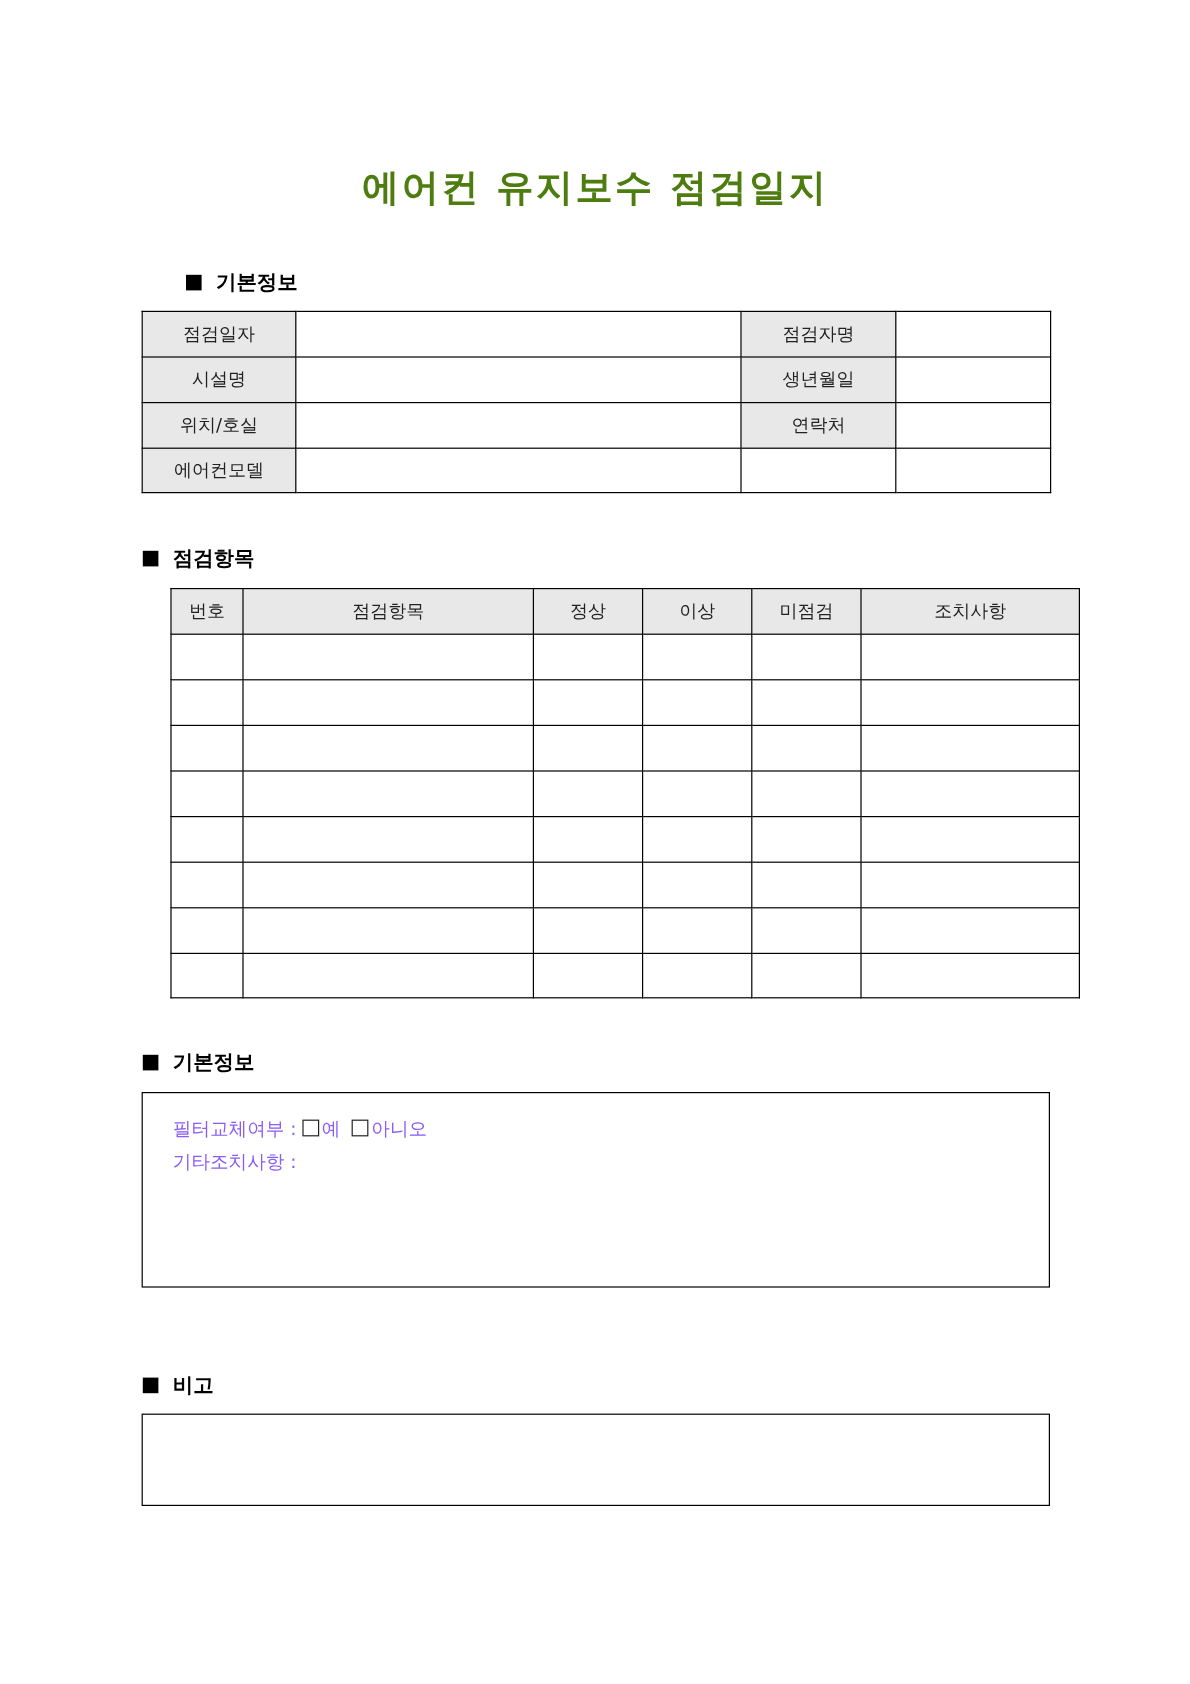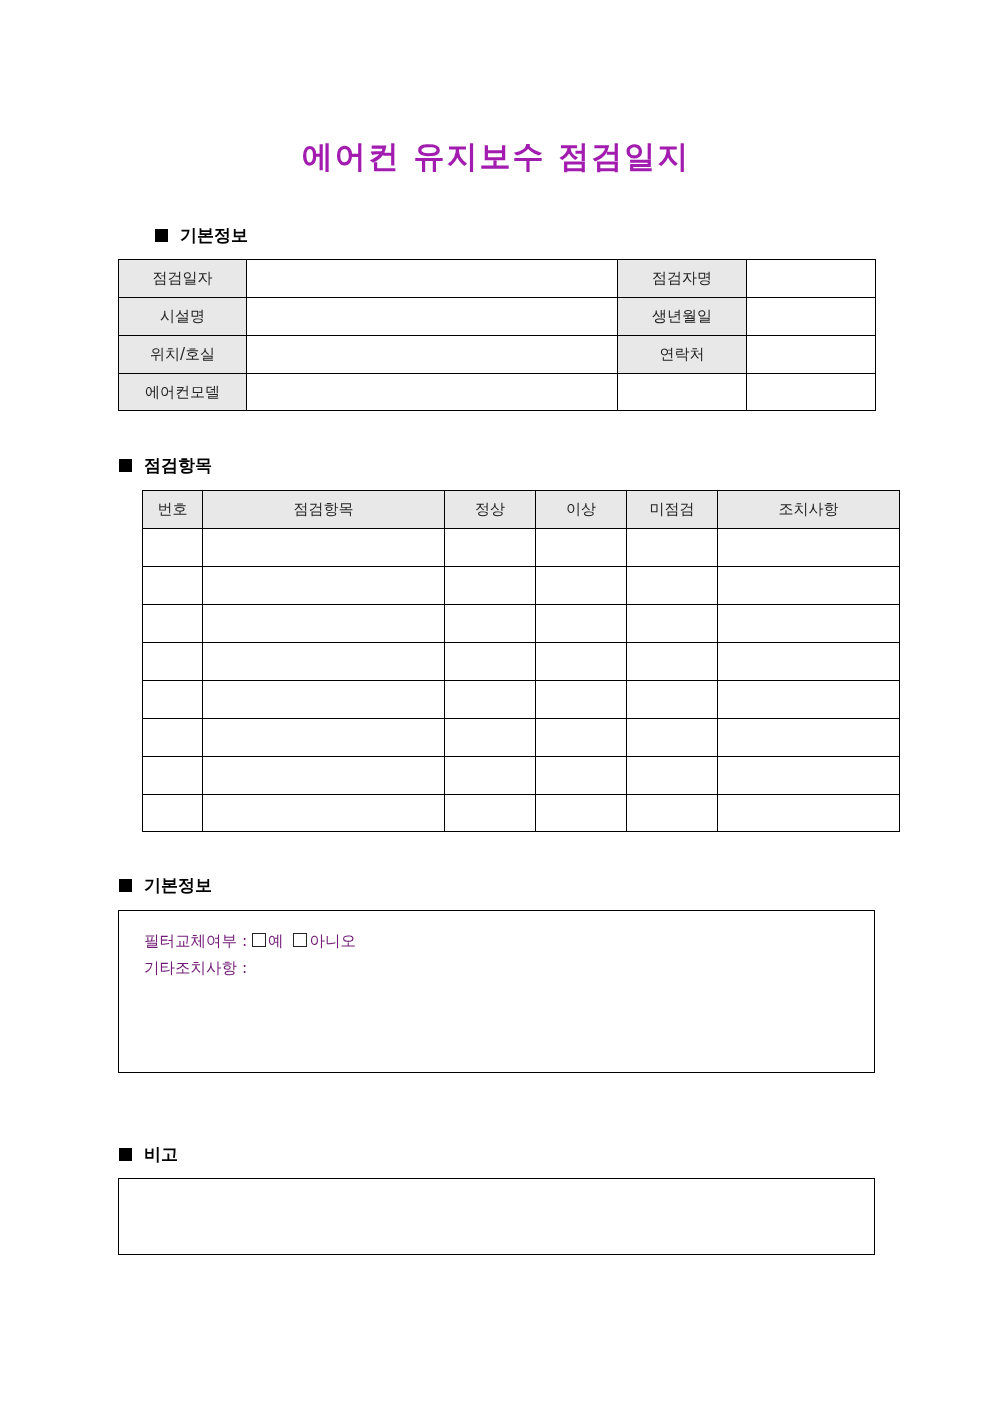--- a/index.html
+++ b/index.html
@@ -2,39 +2,39 @@
 <html><head>
   <meta charset="utf-8">
   <style>
     html, body { margin: 0; padding: 0; background: #ffffff; }
     body {
       width: 992px; height: 1403px; position: relative; overflow: hidden;
       font-family: "DejaVu Sans", "Liberation Sans", sans-serif; color: #111;
     }
     .title {
       position: absolute; left: 0; width: 992px; top: 136px; text-align: center;
-      font-size: 31px; font-weight: bold; letter-spacing: 2px; color: #a21caf;
+      font-size: 31px; font-weight: bold; letter-spacing: 2px; color: #4d7c0f;
     }
     .section-heading {
       position: absolute; left: 119px; font-size: 17px; font-weight: bold; color: #000;
       display: flex; align-items: center;
     }
     .section-heading .sq {
       display: inline-block; width: 13px; height: 13px; background: #000; margin-right: 12px;
     }
     table { border-collapse: collapse; position: absolute; table-layout: fixed; }
     td {
       border: 1.5px solid #000; font-size: 15px; text-align: center; padding: 0;
       color: #222;
     }
     td.label { background: #e8e8e8; }
     .box {
       position: absolute; border: 1.5px solid #000; box-sizing: border-box;
     }
-    .box .line { font-size: 15.5px; color: #701a75; height: 27px; line-height: 27px; }
+    .box .line { font-size: 15.5px; color: #8b5cf6; height: 27px; line-height: 27px; }
     .cb {
       display: inline-block; width: 12px; height: 12px; border: 1px solid #222;
       vertical-align: -1px; margin-right: 2px;
     }
   </style>
 </head>
 <body>
 
 <div class="title">에어컨 유지보수 점검일지</div>
 

